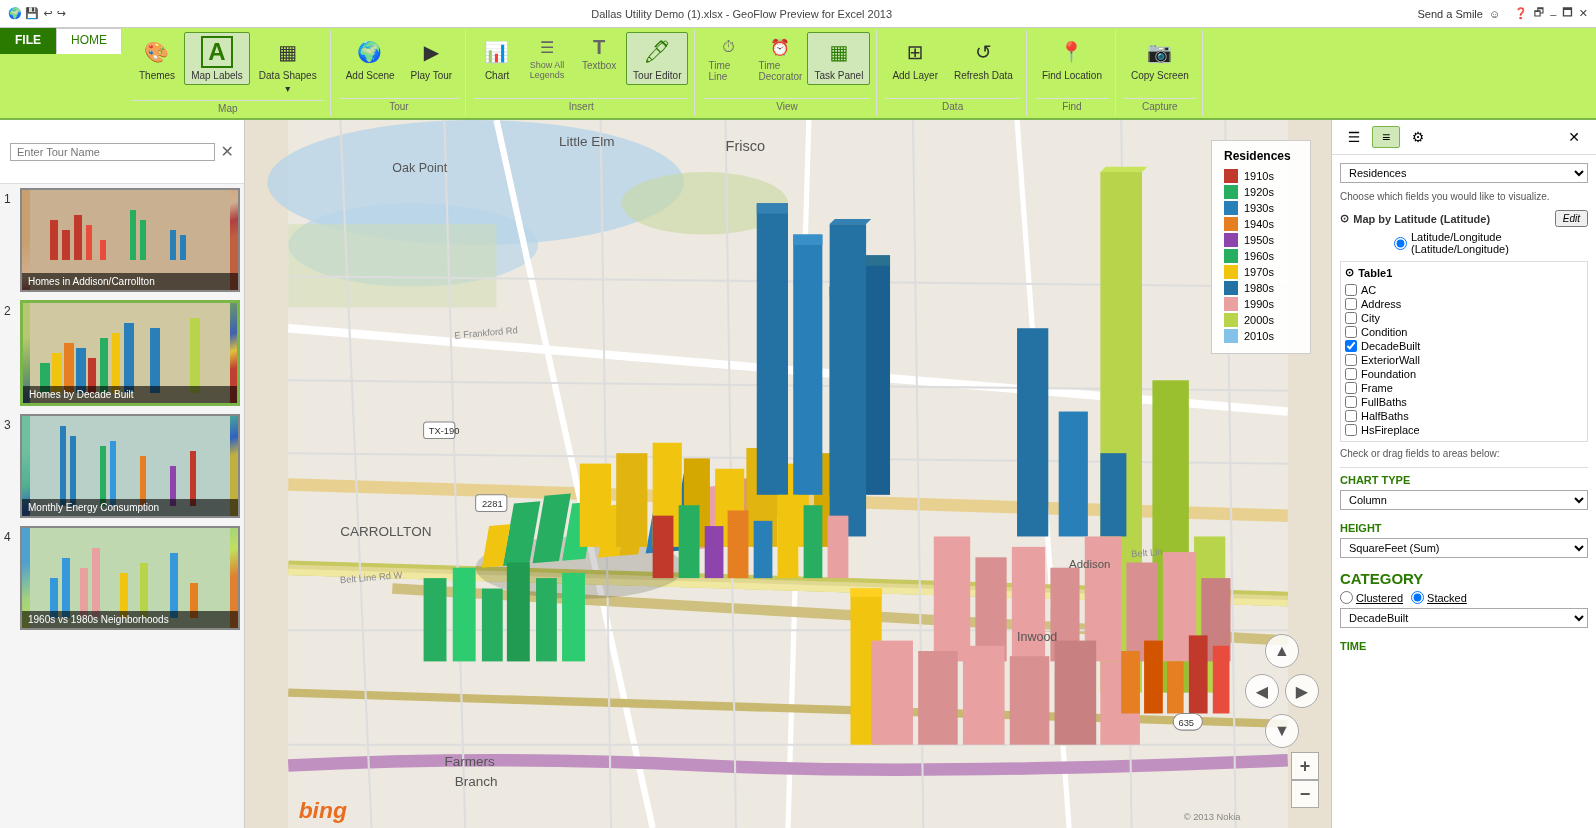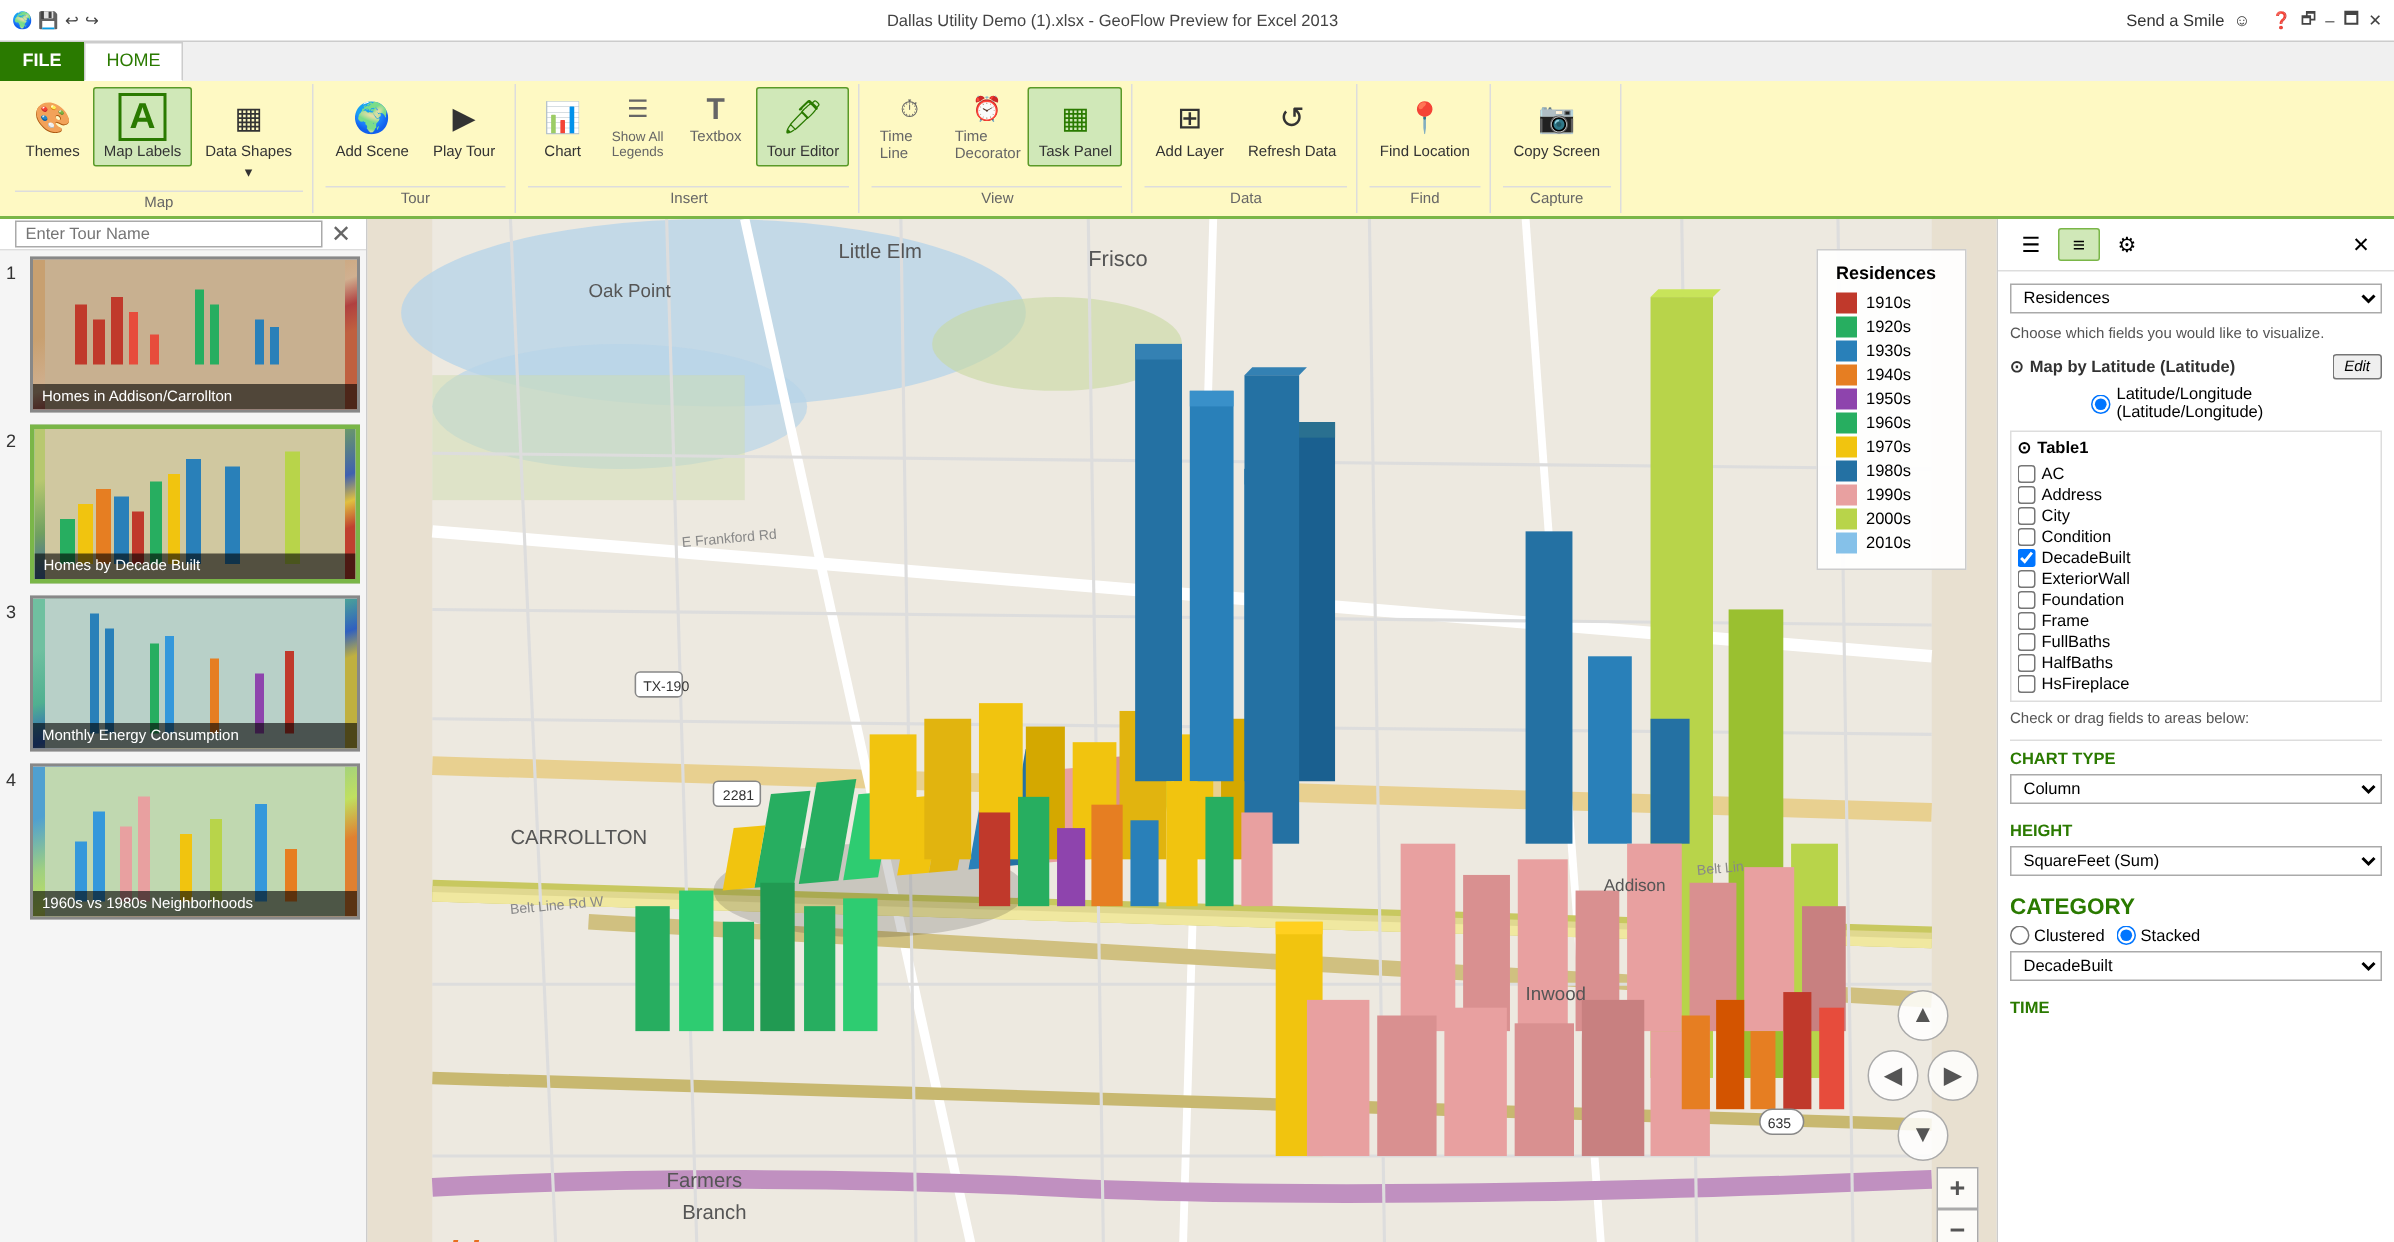--- a/index.html
+++ b/index.html
@@ -14,42 +14,42 @@
       justify-content: space-between;
       padding: 0 8px;
       border-bottom: 1px solid #ccc;
       font-size: 11px;
       color: #444;
     }
     .title-bar-left { display: flex; align-items: center; gap: 4px; }
     .title-bar-icons { display: flex; gap: 6px; align-items: center; }
 
     
-    .ribbon { background: #fef9c3; border-bottom: 2px solid #7ab648; display: flex; flex-direction: column; }
+    .ribbon { background: #bef264; border-bottom: 2px solid #7ab648; display: flex; }
     .ribbon-tabs { display: flex; height: 26px; background: #f0f0f0; }
     .ribbon-tab { padding: 4px 14px; font-size: 12px; cursor: pointer; border: 1px solid transparent; }
     .ribbon-tab.active { background: #fff; border-color: #ccc #ccc #fff #ccc; color: #2a7a00; font-weight: normal; }
     .ribbon-tab.file { background: #2a7a00; color: #fff; font-weight: bold; padding: 4px 14px; }
     .ribbon-content { display: flex; align-items: stretch; padding: 2px 4px; gap: 2px; height: 90px; }
     .ribbon-group { display: flex; flex-direction: column; align-items: center; border-right: 1px solid #ddd; padding: 2px 6px; gap: 2px; }
     .ribbon-group-items { display: flex; align-items: flex-start; gap: 2px; flex: 1; }
     .ribbon-group-label { font-size: 10px; color: #666; padding: 2px 0; border-top: 1px solid #ddd; width: 100%; text-align: center; }
     .ribbon-btn { display: flex; flex-direction: column; align-items: center; padding: 3px 6px; cursor: pointer; border: 1px solid transparent; border-radius: 2px; min-width: 40px; font-size: 10px; color: #333; gap: 2px; }
     .ribbon-btn.active { background: #d0e8b8; border-color: #5a9a28; }
     .ribbon-icon { width: 32px; height: 32px; display: flex; align-items: center; justify-content: center; font-size: 20px; }
     .ribbon-btn-small { display: flex; flex-direction: column; align-items: center; padding: 2px 4px; cursor: pointer; border: 1px solid transparent; border-radius: 2px; font-size: 10px; color: #666; gap: 1px; width: 50px; }
     .ribbon-btn-small .ribbon-icon { width: 24px; height: 24px; font-size: 16px; }
     .send-smile { font-size: 11px; color: #333; cursor: pointer; display: flex; align-items: center; gap: 4px; }
 
     
     .main-layout { display: flex; height: calc(828px - 28px - 92px); }
 
     
     .tour-panel { width: 245px; background: #f5f5f5; border-right: 1px solid #ccc; display: flex; flex-direction: column; overflow: hidden; }
-    .tour-header { display: flex; align-items: center; justify-content: space-between; padding: 0 10px; background: #fff; border-bottom: 1px solid #ddd; }
+    .tour-header { display: flex; align-items: center; justify-content: space-between; padding: 22px 10px; background: #fff; border-bottom: 1px solid #ddd; }
     .tour-header input { border: 1px solid #aaa; padding: 2px 6px; font-size: 11px; flex: 1; margin-right: 6px; color: #999; }
     .tour-close { cursor: pointer; font-size: 16px; color: #666; }
     .tour-items { flex: 1; overflow-y: auto; padding: 4px; }
     .tour-item { display: flex; align-items: flex-start; margin-bottom: 8px; cursor: pointer; }
     .tour-item-num { width: 16px; font-size: 12px; color: #333; padding-top: 4px; flex-shrink: 0; }
     .tour-thumb { flex: 1; border: 2px solid #888; overflow: hidden; background: #ccc; position: relative; }
     .tour-thumb.active { border-color: #7ab648; border-width: 3px; }
     .tour-thumb-img { width: 100%; height: 100px; background: linear-gradient(135deg, #8B6914 0%, #a0a0a0 50%, #5080c0 100%); position: relative; overflow: hidden; }
     .tour-thumb-label { background: rgba(0,0,0,0.6); color: #fff; font-size: 10px; padding: 3px 6px; position: absolute; bottom: 0; left: 0; right: 0; }
 
@@ -73,21 +73,21 @@
     .table1-header { font-size: 11px; font-weight: bold; margin-bottom: 4px; display: flex; align-items: center; gap: 4px; cursor: pointer; }
     .checkbox-row { display: flex; align-items: center; gap: 4px; font-size: 11px; padding: 1px 0; }
     .checkbox-row input[type=checkbox] { width: 12px; height: 12px; }
     .panel-scrollable { max-height: 200px; overflow-y: auto; }
     .panel-divider { height: 1px; background: #ddd; margin: 6px 0; }
     .chart-type-label { font-size: 11px; font-weight: bold; color: #2a7a00; margin-bottom: 4px; margin-top: 4px; }
     .height-label { font-size: 11px; font-weight: bold; color: #2a7a00; margin-bottom: 4px; margin-top: 4px; }
     .category-label { font-size: 15px; font-weight: bold; color: #2a7a00; margin-bottom: 4px; margin-top: 4px; }
     .time-label { font-size: 11px; font-weight: bold; color: #2a7a00; margin-bottom: 4px; margin-top: 4px; }
     .cluster-stack-row { display: flex; align-items: center; gap: 8px; font-size: 11px; margin-bottom: 4px; }
-    .cluster-stack-row label { display: flex; align-items: center; gap: 3px; cursor: pointer; }
+    .cluster-stack-row label { display: flex; align-items: center; gap: 3px; cursor: pointer; text-decoration: underline; }
     .map-svg-bg { width: 100%; height: 100%; }
 
     
     .map-legend { position: absolute; top: 20px; right: 20px; background: rgba(255,255,255,0.92); padding: 8px 12px; border: 1px solid #ccc; font-size: 11px; min-width: 100px; }
     .legend-title { font-weight: bold; margin-bottom: 6px; font-size: 12px; }
     .legend-item { display: flex; align-items: center; gap: 6px; margin-bottom: 2px; }
     .legend-color { width: 14px; height: 14px; flex-shrink: 0; }
 
     
     .map-nav { position: absolute; right: 12px; bottom: 80px; display: flex; flex-direction: column; gap: 6px; }

